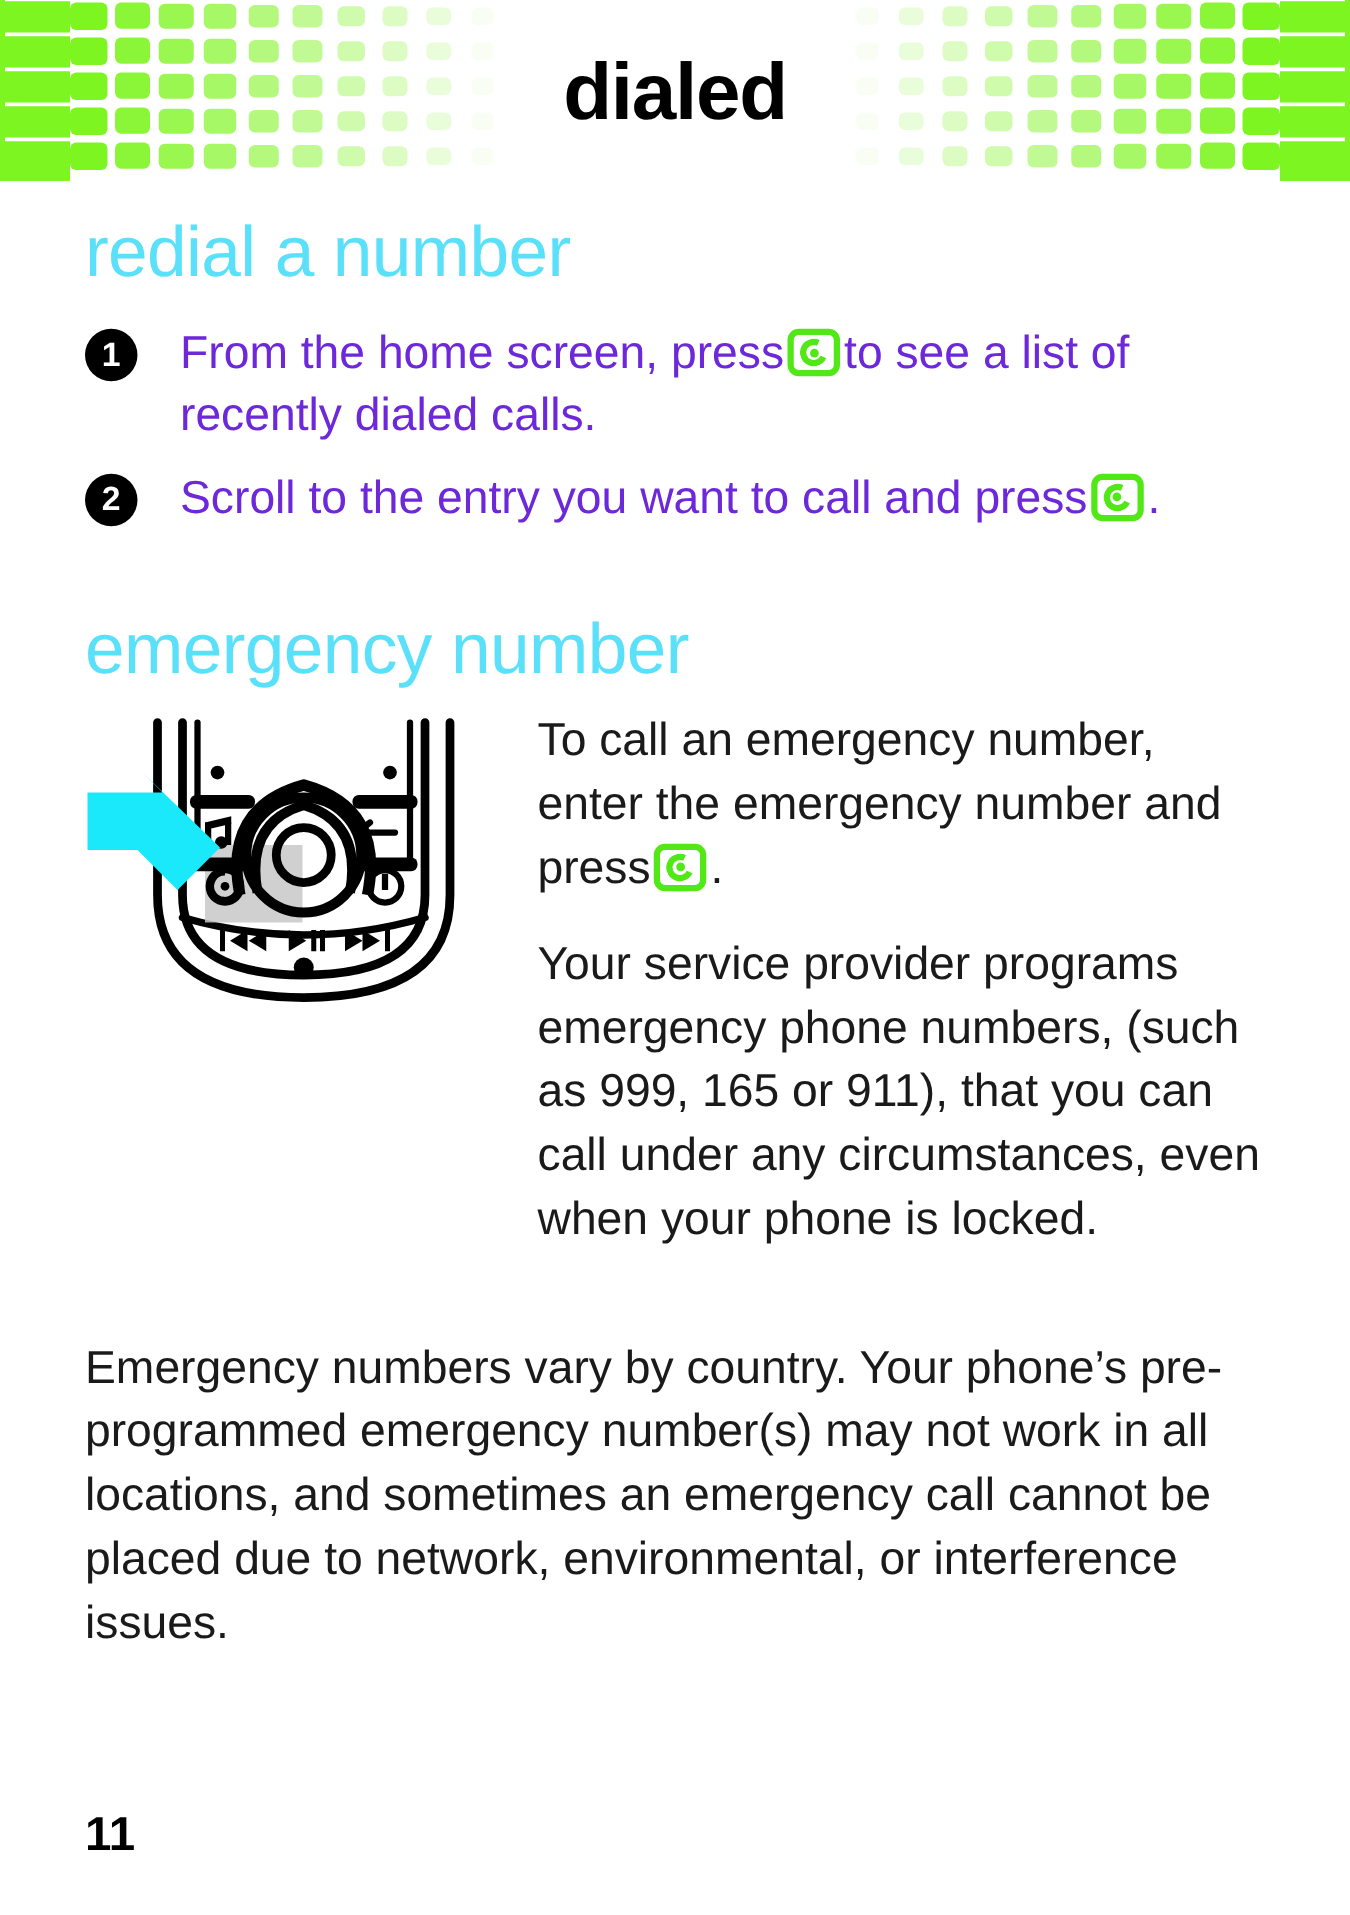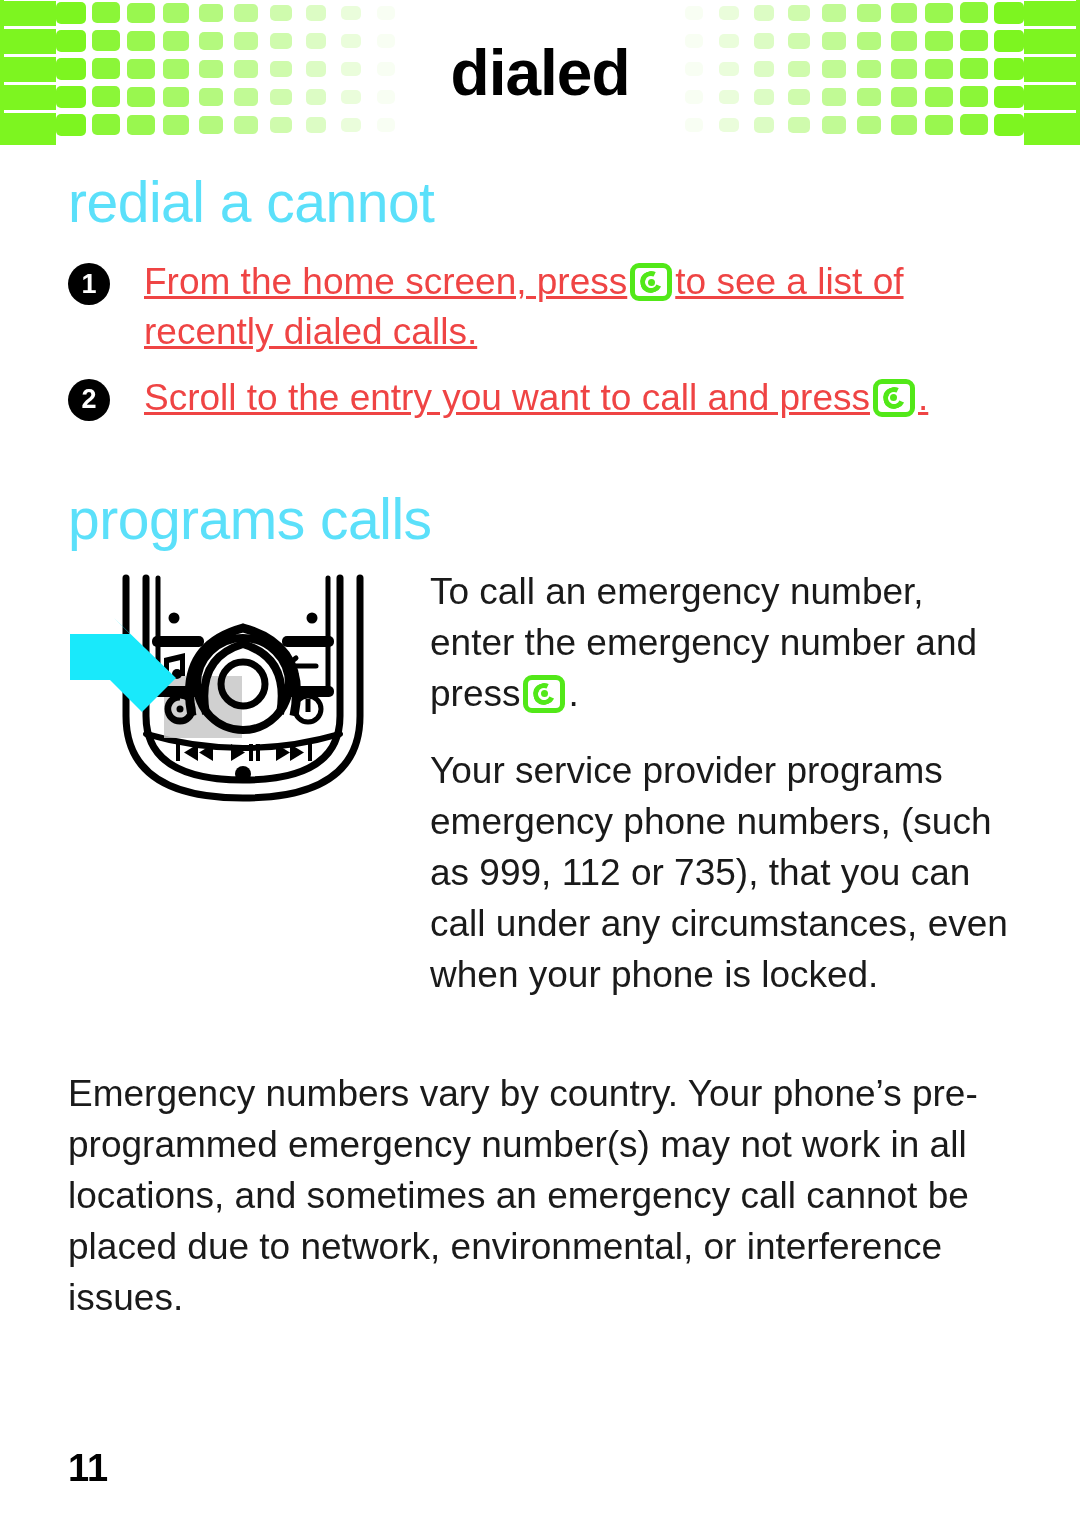--- a/index.html
+++ b/index.html
@@ -111,22 +111,21 @@
     display: flex;
     align-items: center;
     justify-content: center;
     margin-top: 6px;
     margin-right: 34px;
   }
   .step-text {
     flex: 1 1 auto;
     font-size: 37px;
     line-height: 1.35;
-    color: #ef4444;
-    text-decoration: underline;
+    color: #6d28d9;
   }
 
   
   .key-icon {
     display: inline-block;
     width: 42px;
     height: 38px;
     border: 5px solid #52e818;
     border-radius: 9px;
     position: relative;
@@ -317,41 +316,41 @@
       <div class="cell" style="left: 59.4px; top: 117.96px; width: 19.2px; height: 14.08px; background: rgb(125, 245, 32); opacity: 0.16;"></div>
       <div class="cell" style="left: 25.075px; top: 118.455px; width: 17.85px; height: 13.09px; background: rgb(125, 245, 32); opacity: 0.055;"></div>
       <div class="cell" style="left: -9.25px; top: 118.95px; width: 16.5px; height: 12.1px; background: rgb(125, 245, 32); opacity: 0;"></div>
       <div class="hairline" style="top: 110px; width: 210px; right: 4px;"></div>
     </div>
   <div class="page-title">dialed</div>
 </div>
 
 <div class="content">
 
-  <h2 class="section-heading heading-redial">redial a cannot</h2>
+  <h2 class="section-heading heading-redial">redial a number</h2>
 
   <div class="steps">
 
     <div class="step">
       <div class="step-num">1</div>
       <div class="step-text">
         <span>From the home screen, press</span><span class="key-icon"><span class="arc"></span><span class="dot"></span></span><span>to see a list of recently dialed calls.</span>
       </div>
     </div>
 
     <div class="step">
       <div class="step-num">2</div>
       <div class="step-text">
         <span>Scroll to the entry you want to call and press</span><span class="key-icon"><span class="arc"></span><span class="dot"></span></span><span>.</span>
       </div>
     </div>
 
   </div>
 
-  <h2 class="section-heading heading-emergency">programs calls</h2>
+  <h2 class="section-heading heading-emergency">emergency number</h2>
 
   <div class="emergency-block clearfix">
 
     <div class="phone-figure">
       <svg viewBox="0 0 350 250" width="350" height="250" aria-hidden="true">
         <g fill="none" stroke="#000000" stroke-width="7" stroke-linecap="round">
 
           <path d="M58 12 L58 150 Q58 232 175 232 Q292 232 292 150 L292 12"></path>
 
           <path d="M78 12 L78 150 Q78 214 175 214 Q272 214 272 150 L272 12"></path>
@@ -423,20 +422,20 @@
         </g>
 
         <polygon points="2,68 62,68 46,52 108,112 74,146 42,114 2,114" fill="#19e9fb"></polygon>
       </svg>
     </div>
 
     <p class="para para-indent">
       <span>To call an emergency number, enter the emergency number and press</span><span class="key-icon"><span class="arc"></span><span class="dot"></span></span><span>.</span>
     </p>
 
-    <p class="para para-indent para-tail">Your service provider programs emergency phone numbers, (such as 999, 112 or 735), that you can call under any circumstances, even when your phone is locked.</p>
+    <p class="para para-indent para-tail">Your service provider programs emergency phone numbers, (such as 999, 165 or 911), that you can call under any circumstances, even when your phone is locked.</p>
   </div>
 
   <p class="para para-last">Emergency numbers vary by country. Your phone’s pre-programmed emergency number(s) may not work in all locations, and sometimes an emergency call cannot be placed due to network, environmental, or interference issues.</p>
 
 </div>
 
 <div class="footer">11</div>
 
 </body></html>

